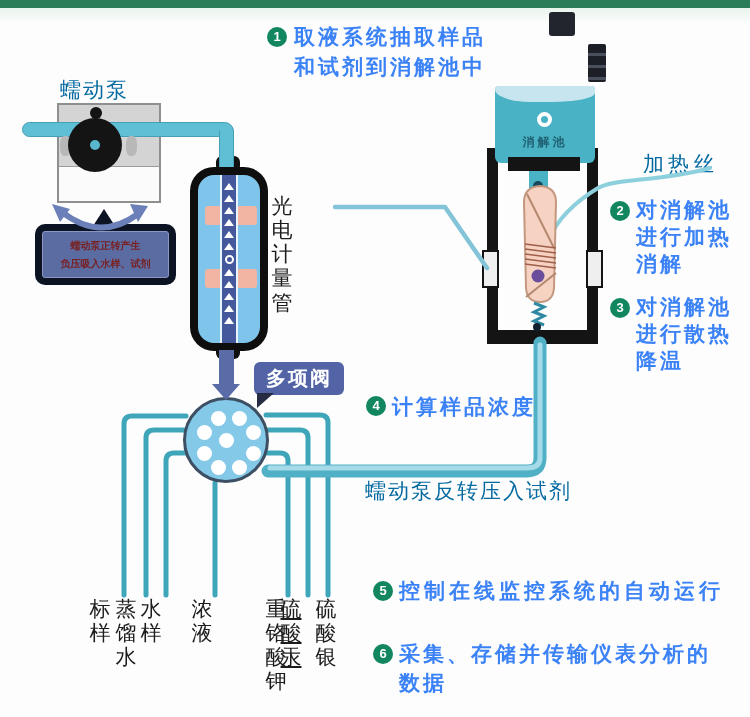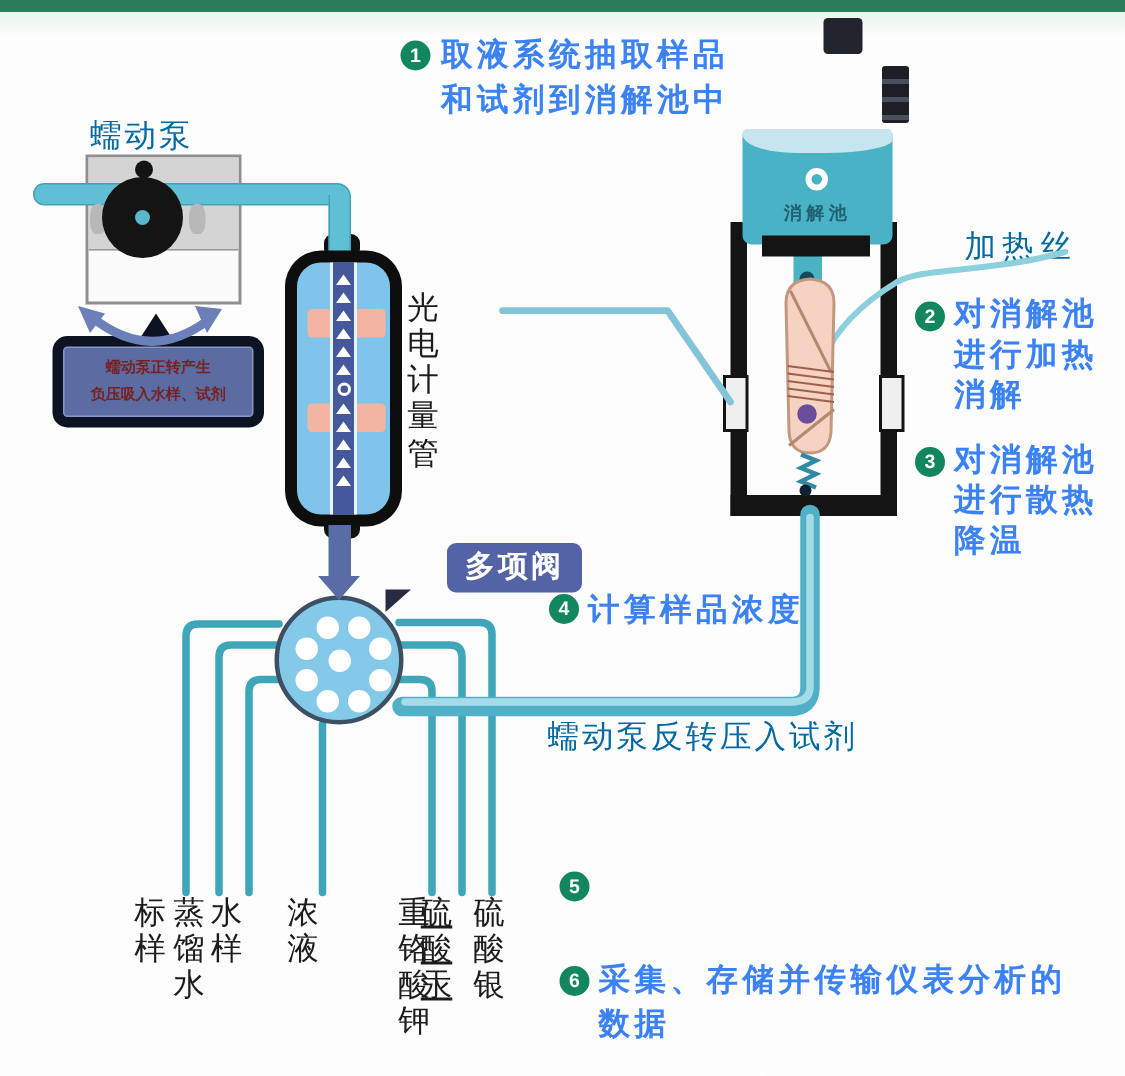--- a/index.html
+++ b/index.html
@@ -73,21 +73,21 @@
   .meter-arrowhead { left:212px; top:384px; width:0; height:0;
     border-left:14px solid transparent; border-right:14px solid transparent;
     border-top:16px solid #5a6ca8; }
 
   
   .valve { left:183px; top:397px; width:86px; height:86px; border-radius:50%;
     background:#85c9e8; border:3px solid #3d4f63; z-index:5; }
   .port { position:absolute; width:15px; height:15px; border-radius:50%; background:#fff; }
   .tag { background:#5263a6; border-radius:6px; color:#fff; font-size:20px;
     font-weight:bold; text-align:center; letter-spacing:2px; z-index:7; }
-  .tag-multi { left:254px; top:362px; width:90px; height:33px; line-height:33px;margin-left:44px; }
+  .tag-multi { left:254px; top:362px; width:90px; height:33px; line-height:33px; }
   .tag-tail { left:257px; top:393px; width:0; height:0; z-index:7;
     border-top:15px solid #252c44; border-right:17px solid transparent; }
 
   
   .sol-top { left:549px; top:12px; width:26px; height:24px; background:#23252e;
     border-radius:3px; }
   .sol-box { left:504px; top:30px; width:88px; height:62px; background:#6f81ba;
     border:1px solid #5a6ca6; border-radius:10px; color:#fff; font-size:21px;
     font-weight:bold; text-align:center; line-height:60px; letter-spacing:1px; z-index:3; }
   .sol-right { left:588px; top:44px; width:18px; height:38px; background:
@@ -258,17 +258,18 @@
 
   <div class="abs vlabel" style="left:88px;  top:597px;">标样</div>
   <div class="abs vlabel" style="left:114px; top:597px;">蒸馏水</div>
   <div class="abs vlabel" style="left:139px; top:597px;">水样</div>
   <div class="abs vlabel" style="left:190px; top:597px;">浓液</div>
   <div class="abs vlabel" style="left:264px; top:597px;">重铬酸钾</div>
   <div class="abs vlabel" style="left:279px; top:597px;text-decoration:underline;">硫酸汞</div>
   <div class="abs vlabel" style="left:314px; top:597px;">硫酸银</div>
 
   <div class="abs step-circle" style="left:373px; top:581px;">5</div>
+  <div class="abs green-step-text" style="left:399px; top:576px; letter-spacing:4px;">控制在线监控系统的自动运行</div>
   <div class="abs step-circle" style="left:373px; top:644px;">6</div>
   <div class="abs green-step-text" style="left:399px; top:639px; letter-spacing:3px;">采集、存储并传输仪表分析的
 数据</div>
 
 </div>
 
 </body></html>

